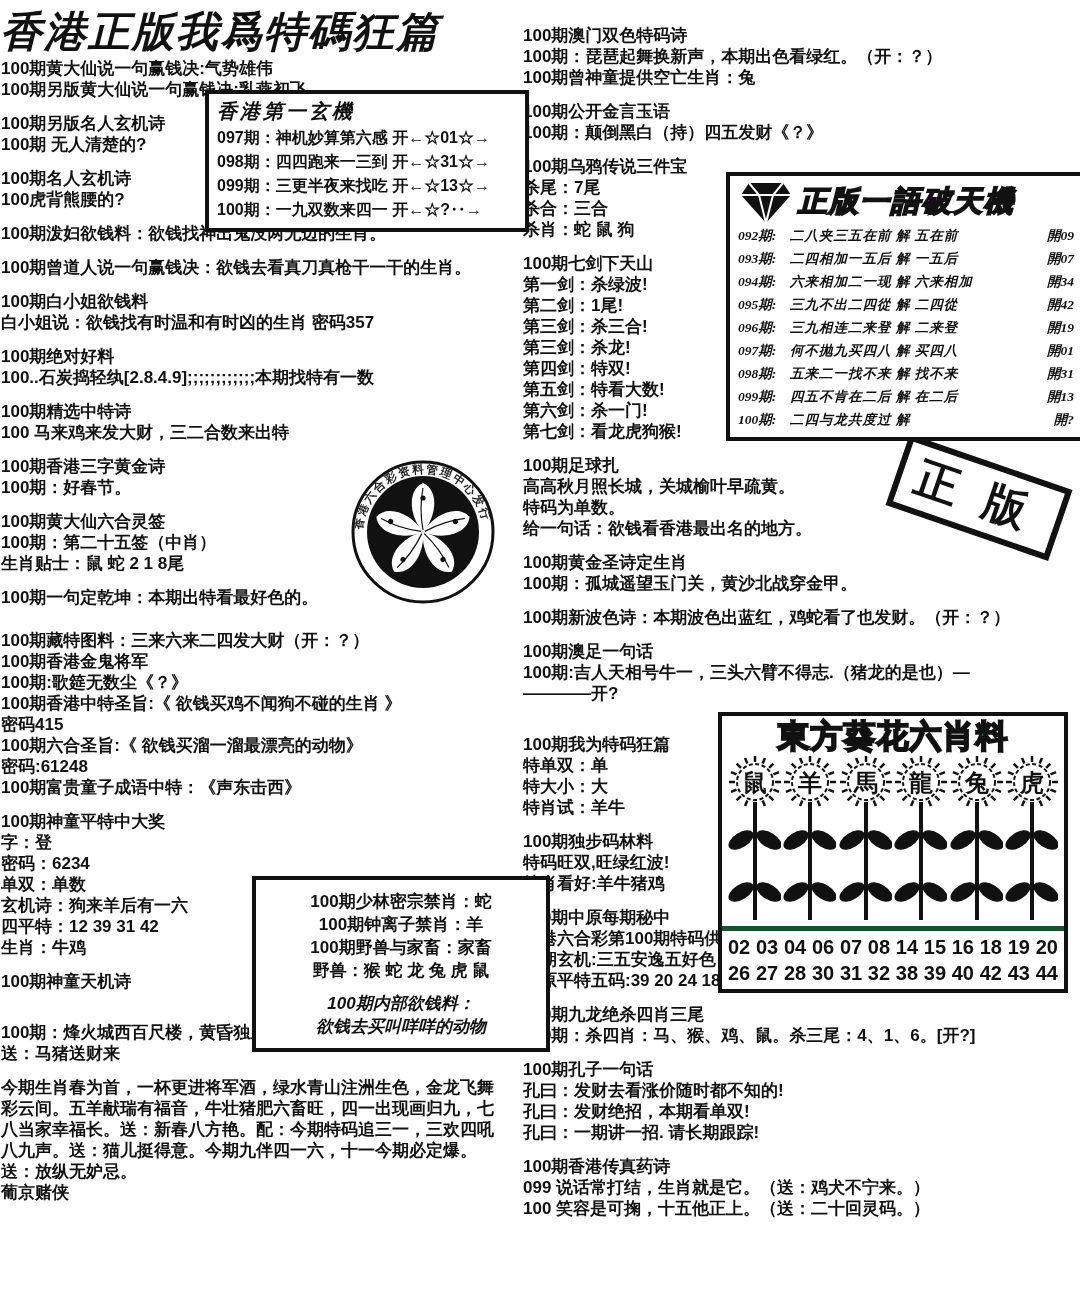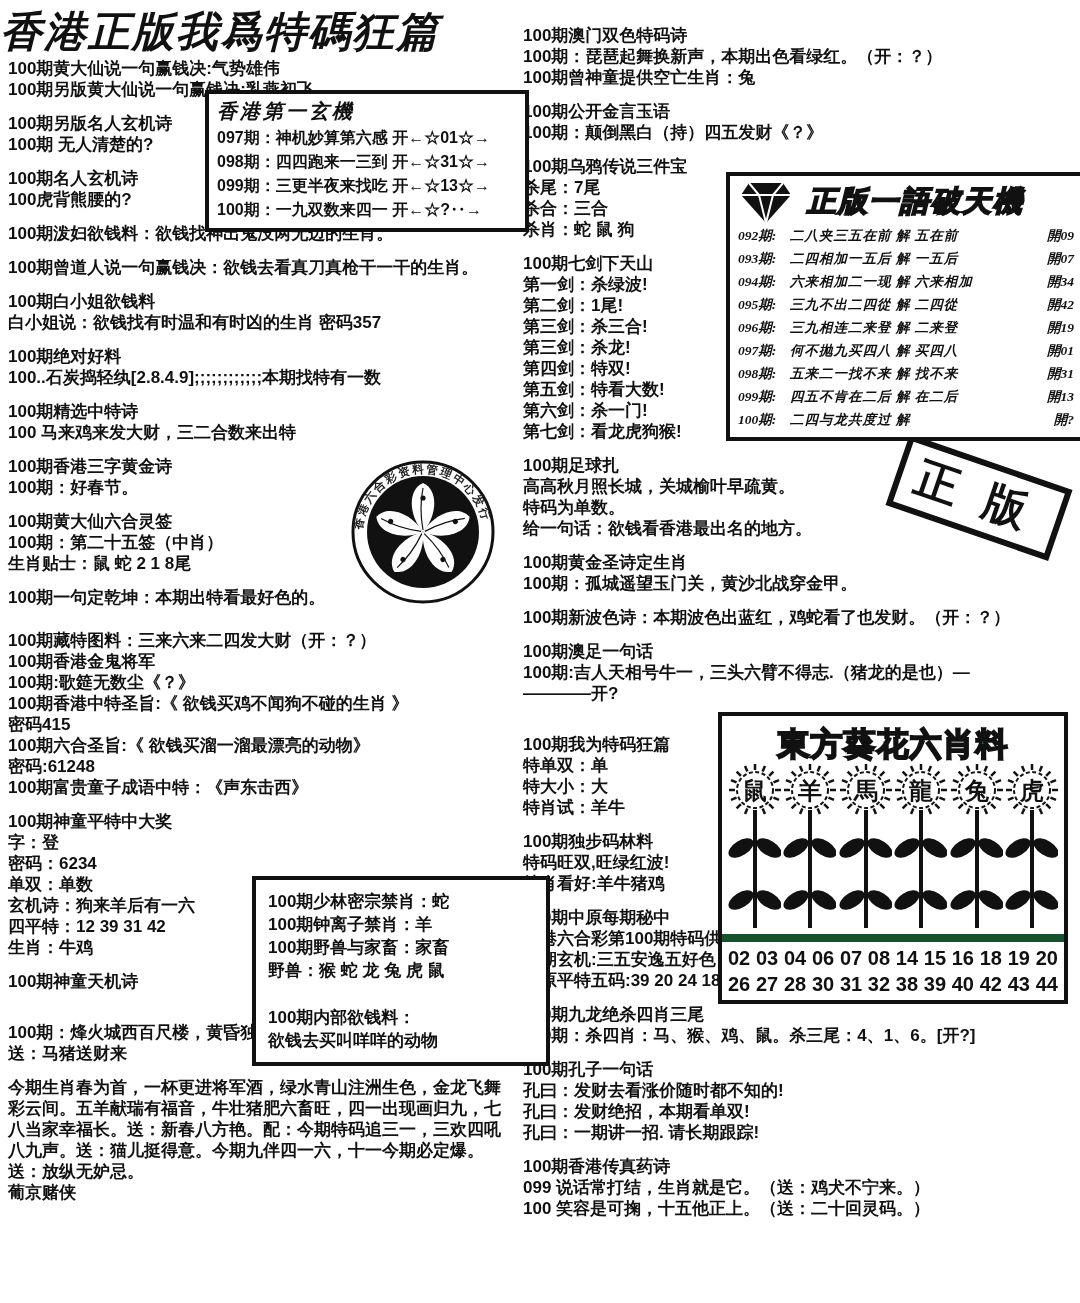--- a/index.html
+++ b/index.html
@@ -1,62 +1,62 @@
 <!DOCTYPE html>
 <html><head>
 <meta charset="utf-8">
 <style>
   html,body{margin:0;padding:0}
   body{width:1080px;height:1303px;background:#fff;position:relative;overflow:hidden;
        font-family:"Liberation Sans",sans-serif;color:#111;font-weight:700;}
   .page-title{position:absolute;left:0;top:4px;font-size:42px;font-weight:900;
        font-style:italic;letter-spacing:2px;white-space:nowrap;}
   .col{position:absolute;}
-  #left-col{left:8px;top:58px;width:508px;}
+  #left-col{left:1px;top:58px;width:508px;}
   #mid-col{left:523px;top:25px;width:552px;}
   .block{margin-bottom:13px;}
   .line{font-size:17px;line-height:21px;}
   #left-col .block:nth-child(12){margin-top:22px;}
   #left-col .block:nth-child(15){margin-top:30px;}
   #mid-col .block:nth-child(9){margin-top:30px;}
   
   .mystery-box{position:absolute;left:205px;top:90px;width:300px;background:#fff;
        border:4px solid #111;padding:2px 8px 6px 8px;z-index:5;}
   .mystery-box .bx-title{font-size:20px;font-weight:900;font-style:italic;letter-spacing:3px;line-height:30px;}
   .mystery-box .m-row{font-size:16px;line-height:24px;white-space:nowrap;}
   
   .tianji-box{position:absolute;left:726px;top:172px;width:336px;background:#fff;
        border:4px solid #111;padding:4px 8px 6px 8px;z-index:5;}
   .tj-head{display:flex;align-items:center;gap:4px;}
   .tj-title{font-size:29px;font-weight:900;font-style:italic;letter-spacing:2px;
-       color:#a21caf;-webkit-text-stroke:1.8px #111;font-family:"Liberation Serif",serif;white-space:nowrap;margin-left:9px;}
+       color:#a21caf;-webkit-text-stroke:1.8px #111;font-family:"Liberation Serif",serif;white-space:nowrap;}
   .tj-row{display:flex;align-items:baseline;font-family:"Liberation Serif",serif;
        font-style:italic;font-size:13.5px;line-height:23px;}
   .tj-p{width:52px;flex:none;}
   .tj-c{flex:1;letter-spacing:1px;}
   .tj-o{flex:none;}
   
   .stamp{position:absolute;left:893px;top:460px;transform:rotate(19deg);
        border:6px solid #111;padding:2px 2px 2px 14px;font-size:44px;font-weight:900;
        letter-spacing:28px;white-space:nowrap;z-index:4;background:#fff;}
   
   .seal{position:absolute;left:348px;top:446px;z-index:3;}
   
   .sunflower-box{position:absolute;left:718px;top:712px;width:342px;background:#fff;
        border:4px solid #111;z-index:5;}
   .sf-title{text-align:center;font-size:32px;font-weight:900;letter-spacing:1px;
-       color:#0f766e;-webkit-text-stroke:2px #111;line-height:36px;padding-top:10px;white-space:nowrap;}
+       color:#0f766e;-webkit-text-stroke:2px #111;line-height:36px;padding-top:2px;white-space:nowrap;}
   .sf-row{display:flex;justify-content:space-between;padding:0 6px;}
-  .sf-nums{border-top:8px solid #14532d;padding:3px 6px;text-align:center;}
+  .sf-nums{border-top:5px solid #14532d;padding:3px 6px;text-align:center;}
   .num-row{display:flex;justify-content:space-between;font-size:20px;font-weight:900;line-height:26px;}
   
   .shaolin-box{position:absolute;left:252px;top:876px;width:266px;background:#fff;
        border:4px solid #111;padding:10px 12px;z-index:5;}
-  .shaolin-box .line{font-size:17px;line-height:23px;}
-  .sl-group + .sl-group{margin-top:24px;}
+  .shaolin-box .line{font-size:17px;line-height:23px;text-align:center;}
+  .sl-group + .sl-group{margin-top:10px;font-style:italic;}
 </style>
 </head>
 <body>
 
 <div class="page-title">香港正版我爲特碼狂篇</div>
 
 <div id="left-col" class="col">
     <div class="block">
       <div class="line">100期黄大仙说一句赢钱决:气势雄伟</div>
       <div class="line">100期另版黄大仙说一句赢钱决:乳燕初飞</div>

